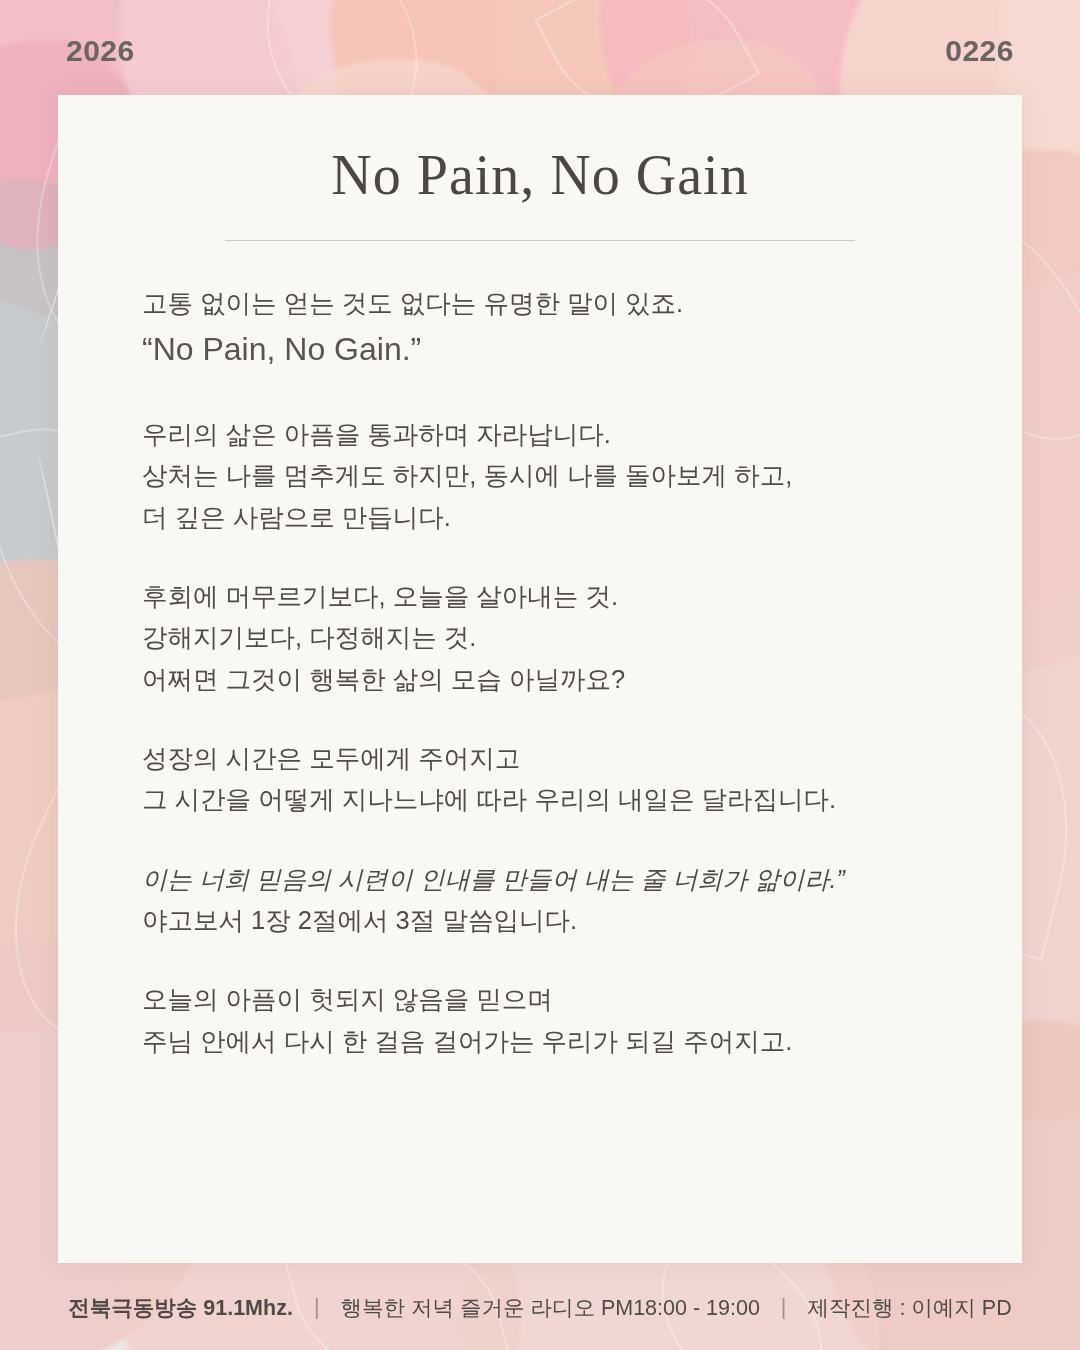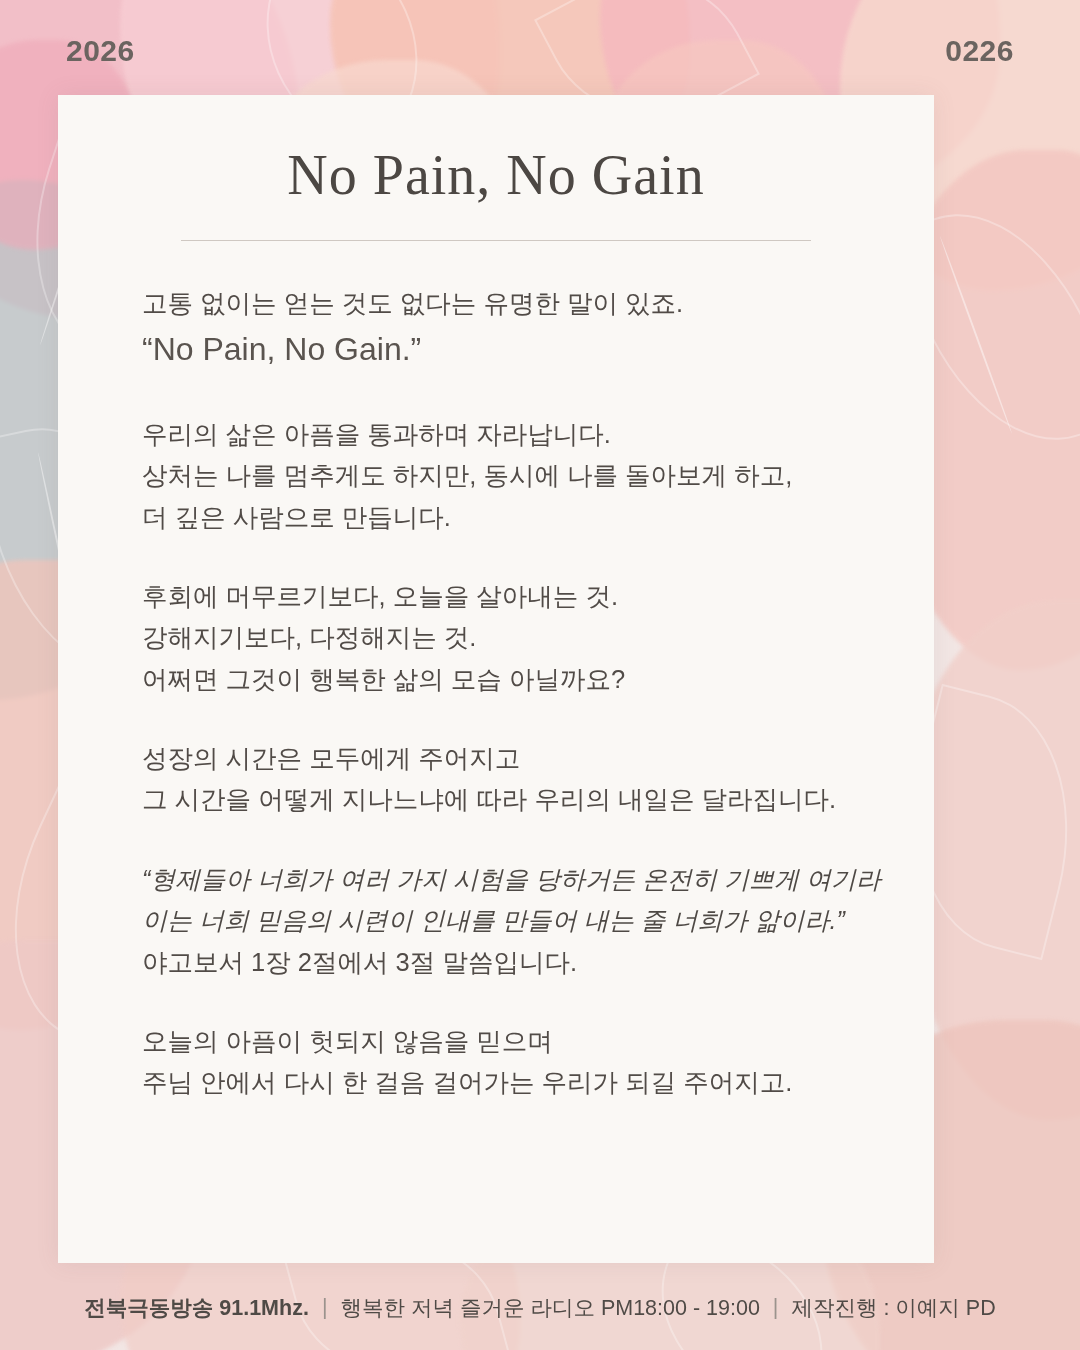--- a/index.html
+++ b/index.html
@@ -85,21 +85,21 @@
     letter-spacing: 0.5px;
   }
   .corner-left  { left: 66px; }
   .corner-right { right: 66px; }
 
   
   .card {
     position: absolute;
     left: 58px;
     top: 95px;
-    width: 876px;
+    width: 964px;
     height: 1168px;
     background: #faf8f5;
     box-shadow: 0 0 22px rgba(120,100,95,0.10);
   }
 
   .card-title {
     text-align: center;
     font-family: "Liberation Serif", serif;
     font-size: 56px;
     color: #4c4743;
@@ -142,21 +142,21 @@
     position: absolute;
     left: 0;
     right: 0;
     bottom: 28px;
     text-align: center;
     font-size: 21.5px;
     color: #4f4a46;
     display: flex;
     justify-content: center;
     align-items: center;
-    gap: 0;
+    gap: 8px;
   }
   .footer span { white-space: nowrap; }
   .footer .sep {
     color: #9b938d;
     margin: 0 13px;
   }
   .footer .strong { font-weight: bold; }
 </style>
 </head>
 <body>
@@ -215,21 +215,20 @@
         <div class="para">
           <div>후회에 머무르기보다, 오늘을 살아내는 것.</div>
           <div>강해지기보다, 다정해지는 것.</div>
           <div>어쩌면 그것이 행복한 삶의 모습 아닐까요?</div>
         </div>
         <div class="para">
           <div>성장의 시간은 모두에게 주어지고</div>
           <div>그 시간을 어떻게 지나느냐에 따라 우리의 내일은 달라집니다.</div>
         </div>
         <div class="para scripture">
-          <div>“형제들아 너희가 여러 가지 시험을 당하거든 온전히 기쁘게 여기라</div>
           <div>이는 너희 믿음의 시련이 인내를 만들어 내는 줄 너희가 앎이라.”</div>
         </div>
         <div class="para" style="margin-top: -38px;">
           <div>야고보서 1장 2절에서 3절 말씀입니다.</div>
         </div>
         <div class="para">
           <div>오늘의 아픔이 헛되지 않음을 믿으며</div>
           <div>주님 안에서 다시 한 걸음 걸어가는 우리가 되길 주어지고.</div>
         </div>
       </div>

